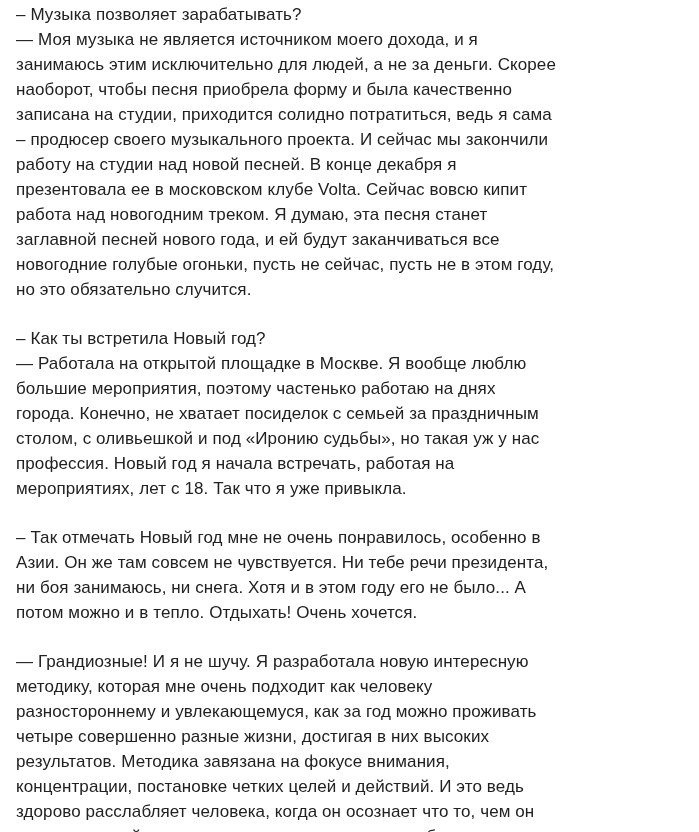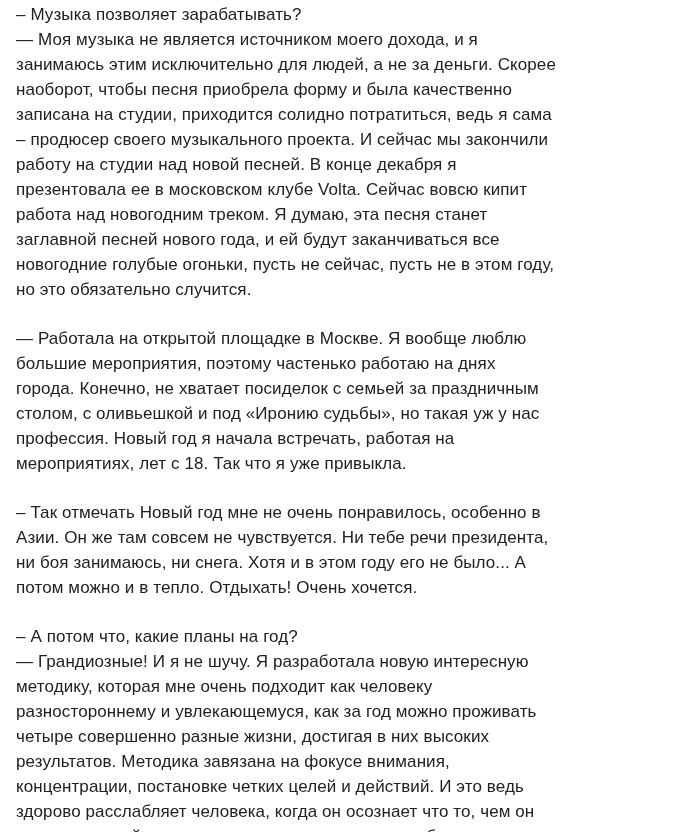--- a/index.html
+++ b/index.html
@@ -44,25 +44,25 @@
 
 <main class="article">
 
   <section class="qa-block">
     <p class="question">– Музыка позволяет зарабатывать?</p>
     <p class="answer">— Моя музыка не является источником моего дохода, и я занимаюсь этим исключительно для людей, а не за деньги. Скорее наоборот, чтобы песня приобрела форму и была качественно записана на студии, приходится солидно потратиться, ведь я сама – продюсер своего музыкального проекта. И сейчас мы закончили работу на студии над новой песней. В конце декабря я презентовала ее в московском клубе Volta. Сейчас вовсю кипит работа над новогодним треком. Я думаю, эта песня станет заглавной песней нового года, и ей будут заканчиваться все новогодние голубые огоньки, пусть не сейчас, пусть не в этом году, но это обязательно случится.</p>
   </section>
 
 
   <section class="qa-block">
+    <p class="question">– Как ты встретила Новый год?</p>
     <p class="answer">— Работала на открытой площадке в Москве. Я вообще люблю большие мероприятия, поэтому частенько работаю на днях города. Конечно, не хватает посиделок с семьей за праздничным столом, с оливьешкой и под «Иронию судьбы», но такая уж у нас профессия. Новый год я начала встречать, работая на мероприятиях, лет с 18. Так что я уже привыкла.</p>
   </section>
 
   <section class="qa-block">
     <p class="answer">– Так отмечать Новый год мне не очень понравилось, особенно в Азии. Он же там совсем не чувствуется. Ни тебе речи президента, ни боя занимаюсь, ни снега. Хотя и в этом году его не было... А потом можно и в тепло. Отдыхать! Очень хочется.</p>
   </section>
 
   <section class="qa-block">
-    <p class="question">– А потом что, какие планы на год?</p>
     <p class="answer">— Грандиозные! И я не шучу. Я разработала новую интересную методику, которая мне очень подходит как человеку разностороннему и увлекающемуся, как за год можно проживать четыре совершенно разные жизни, достигая в них высоких результатов. Методика завязана на фокусе внимания, концентрации, постановке четких целей и действий. И это ведь здорово расслабляет человека, когда он осознает что то, чем он занимается сейчас, он может полностью изменить без душевных терзаний, в которые утекает энергия.</p>
   </section>
 
 </main>
 
 </body></html>

